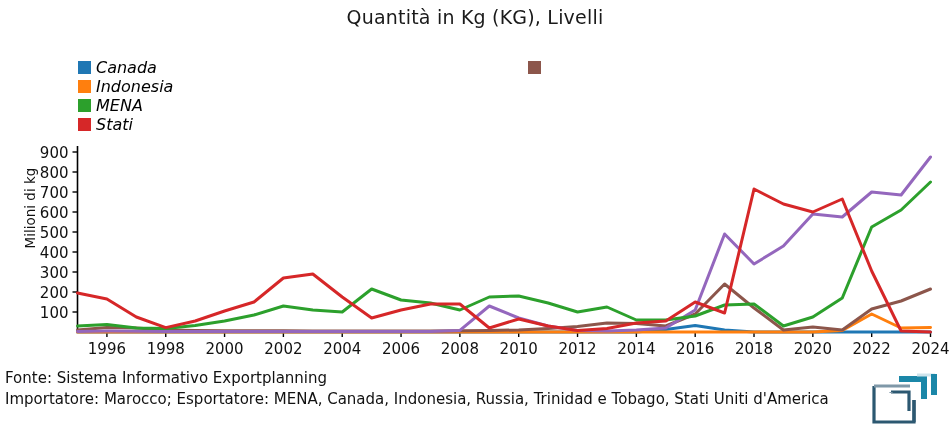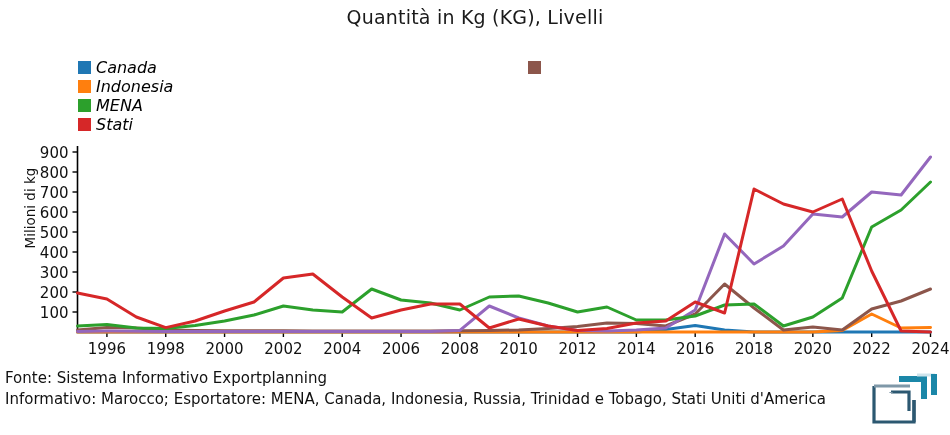--- a/index.html
+++ b/index.html
@@ -224,21 +224,21 @@
           <polyline points="77.50,330.00 106.91,327.60 136.33,328.00 165.74,330.00 195.16,330.40 224.57,330.80 253.98,330.80 283.40,330.80 312.81,331.00 342.22,331.00 371.64,331.00 401.05,331.00 430.47,331.00 459.88,330.80 489.29,330.40 518.71,330.00 548.12,328.40 577.53,326.40 606.95,323.00 636.36,323.60 665.78,326.00 695.19,314.00 724.60,284.00 754.02,308.00 783.43,330.00 812.84,327.00 842.26,330.00 871.67,309.00 901.09,301.00 930.50,289.00" fill="none" stroke="#8c564b" stroke-width="3" stroke-linejoin="round" stroke-linecap="round"></polyline>
           <polyline points="77.50,331.40 106.91,331.00 136.33,331.20 165.74,331.40 195.16,331.60 224.57,331.60 253.98,331.60 283.40,331.60 312.81,331.60 342.22,331.60 371.64,331.60 401.05,331.60 430.47,331.60 459.88,330.40 489.29,306.00 518.71,318.00 548.12,326.00 577.53,330.40 606.95,331.00 636.36,330.00 665.78,328.00 695.19,310.00 724.60,234.00 754.02,264.00 783.43,246.00 812.84,214.00 842.26,217.00 871.67,192.00 901.09,195.00 930.50,157.00" fill="none" stroke="#9467bd" stroke-width="3" stroke-linejoin="round" stroke-linecap="round"></polyline>
           <polyline points="77.50,326.00 106.91,324.40 136.33,328.00 165.74,328.40 195.16,325.60 224.57,321.00 253.98,315.00 283.40,306.00 312.81,310.00 342.22,312.00 371.64,289.00 401.05,300.00 430.47,303.00 459.88,310.00 489.29,297.00 518.71,296.00 548.12,303.00 577.53,312.00 606.95,307.00 636.36,320.00 665.78,320.00 695.19,316.00 724.60,305.00 754.02,304.00 783.43,326.00 812.84,317.00 842.26,298.00 871.67,227.00 901.09,210.00 930.50,182.00" fill="none" stroke="#2ca02c" stroke-width="3" stroke-linejoin="round" stroke-linecap="round"></polyline>
           <polyline points="77.50,293.00 106.91,299.00 136.33,317.00 165.74,327.60 195.16,321.00 224.57,311.00 253.98,302.00 283.40,278.00 312.81,274.00 342.22,297.00 371.64,318.00 401.05,310.00 430.47,304.00 459.88,304.00 489.29,328.00 518.71,319.00 548.12,326.00 577.53,330.40 606.95,328.40 636.36,323.00 665.78,321.00 695.19,302.00 724.60,313.00 754.02,189.00 783.43,204.00 812.84,212.00 842.26,199.00 871.67,271.00 901.09,331.00 930.50,332.00" fill="none" stroke="#d62728" stroke-width="3" stroke-linejoin="round" stroke-linecap="round"></polyline>
         </g>
       </svg>
   </div>
 
   <div class="footer">
     <div class="footer-line">Fonte: Sistema Informativo Exportplanning</div>
-    <div class="footer-line">Informativo: Marocco; Esportatore: MENA, Canada, Indonesia, Russia, Trinidad e Tobago, Stati Uniti d'America</div>
+    <div class="footer-line">Importatore: Marocco; Esportatore: MENA, Canada, Indonesia, Russia, Trinidad e Tobago, Stati Uniti d'America</div>
   </div>
 
   <div class="logo">
     <svg width="82" height="58" viewBox="0 0 82 58">
       <path d="M12 14 L12 50 L52 50 L52 28" fill="none" stroke="#2c5871" stroke-width="3.2"></path>
       <path d="M12 14 L48 14" fill="none" stroke="#7f98a8" stroke-width="3.2"></path>
       <path d="M52 28 L52 50" fill="none" stroke="#2c5871" stroke-width="3.2"></path>
       <path d="M29 20 L47 20 L47 39" fill="none" stroke="#2c5871" stroke-width="3.2"></path>
       <path d="M29 20 L29 21" fill="none" stroke="#7f98a8" stroke-width="3.2"></path>
       <path d="M37 7 L62 7 L62 27" fill="none" stroke="#1b87a8" stroke-width="6"></path>

